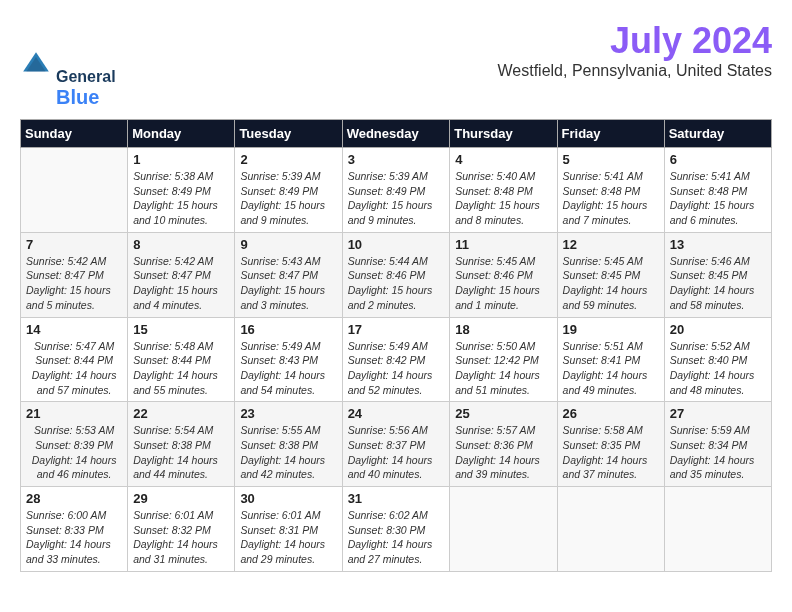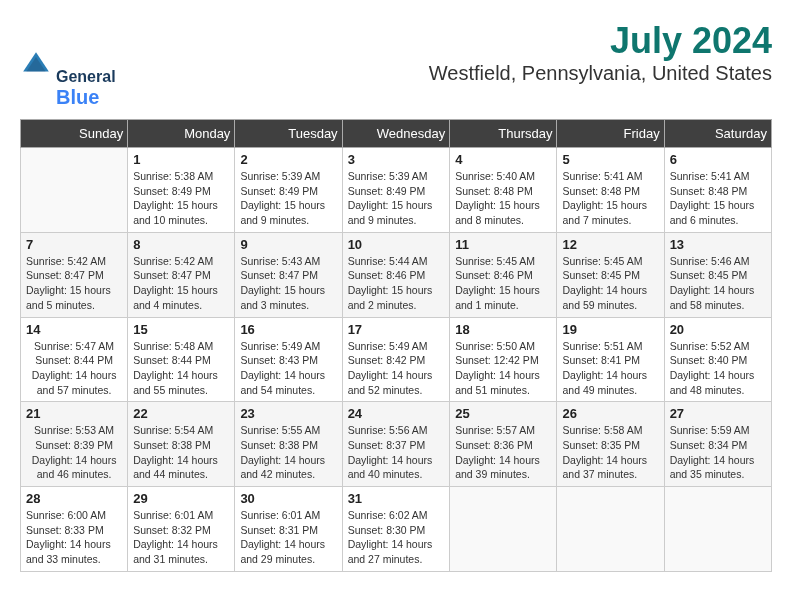--- a/index.html
+++ b/index.html
@@ -24,58 +24,59 @@
     .logo-icon {
       width: 32px;
       height: 32px;
     }
     .title-block {
       text-align: right;
     }
     .month-title {
       font-size: 36px;
       font-weight: bold;
-      color: #0f766e;
+      color: #8b5cf6;
     }
     .location-title {
-      font-size: 20px;
+      font-size: 16px;
       color: #333;
     }
     table {
       width: 100%;
       border-collapse: collapse;
       font-size: 11px;
     }
     thead tr th {
-      background-color: #404040;
+      background-color: #0f172a;
       color: #fff;
       padding: 6px 4px;
-      text-align: right;
+      text-align: left;
       font-size: 13px;
-      font-weight: normal;
+      font-weight: bold;
       border: 1px solid #aaa;
     }
     tbody tr td {
       border: 1px solid #ccc;
       vertical-align: top;
       padding: 4px 5px;
       height: 80px;
       width: 108px;
     }
     .day-number {
       font-size: 13px;
       font-weight: bold;
       color: #222;
       display: block;
       margin-bottom: 2px;
     }
     .day-info {
       font-size: 10.5px;
       color: #333;
       line-height: 1.4;
+      font-style: italic;
     }
     .empty-cell { background: #f9f9f9; }
     tbody tr:nth-child(even) { background: #f5f5f5; }
     tbody tr:nth-child(odd) { background: #fff; }
     td.empty-cell { background: #f9f9f9 !important; }
   </style>
 </head>
 <body>
 
 <div class="header">

